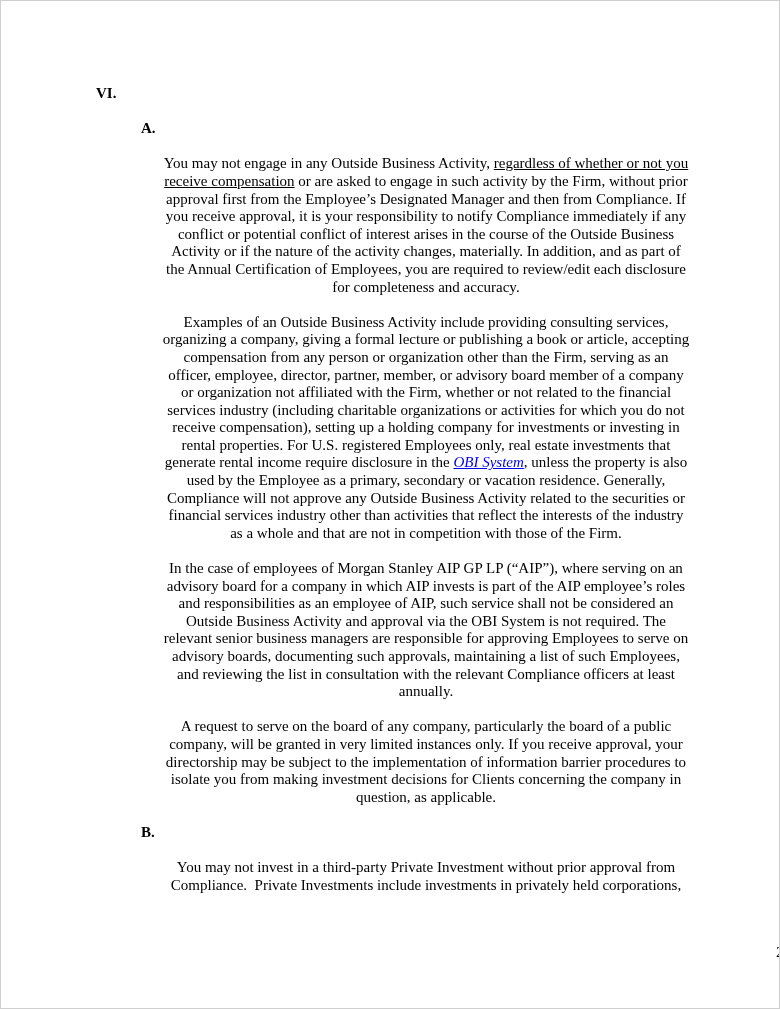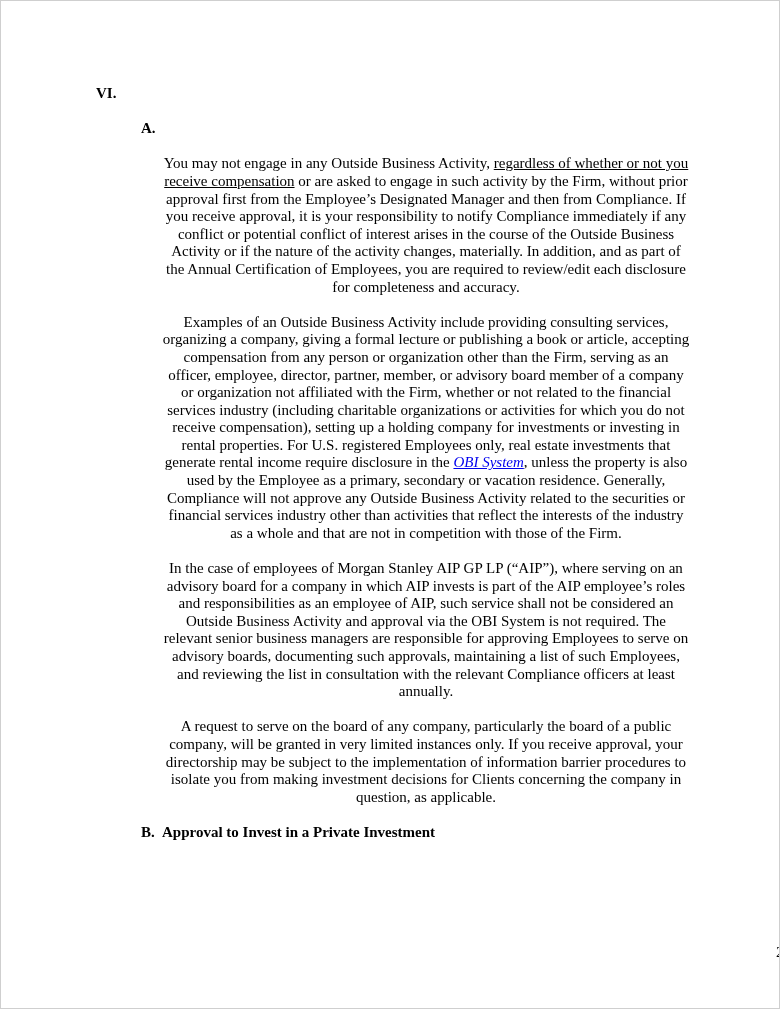--- a/index.html
+++ b/index.html
@@ -83,20 +83,22 @@
           <p class="body-para"><span class="seg-plain">You may not engage in any Outside Business Activity, </span><span class="seg-underline">regardless of whether or not you receive compensation</span><span class="seg-plain"> or are asked to engage in such activity by the Firm, without prior approval first from the Employee’s Designated Manager and then from Compliance. If you receive approval, it is your responsibility to notify Compliance immediately if any conflict or potential conflict of interest arises in the course of the Outside Business Activity or if the nature of the activity changes, materially. In addition, and as part of the Annual Certification of Employees, you are required to review/edit each disclosure for completeness and accuracy.</span></p>
           <p class="body-para"><span class="seg-plain">Examples of an Outside Business Activity include providing consulting services, organizing a company, giving a formal lecture or publishing a book or article, accepting compensation from any person or organization other than the Firm, serving as an officer, employee, director, partner, member, or advisory board member of a company or organization not affiliated with the Firm, whether or not related to the financial services industry (including charitable organizations or activities for which you do not receive compensation), setting up a holding company for investments or investing in rental properties. For U.S. registered Employees only, real estate investments that generate rental income require disclosure in the </span><span class="seg-link">OBI System</span><span class="seg-plain">, unless the property is also used by the Employee as a primary, secondary or vacation residence. Generally, Compliance will not approve any Outside Business Activity related to the securities or financial services industry other than activities that reflect the interests of the industry as a whole and that are not in competition with those of the Firm.</span></p>
           <p class="body-para"><span class="seg-plain">In the case of employees of Morgan Stanley AIP GP LP (“AIP”), where serving on an advisory board for a company in which AIP invests is part of the AIP employee’s roles and responsibilities as an employee of AIP, such service shall not be considered an Outside Business Activity and approval via the OBI System is not required. The relevant senior business managers are responsible for approving Employees to serve on advisory boards, documenting such approvals, maintaining a list of such Employees, and reviewing the list in consultation with the relevant Compliance officers at least annually.</span></p>
           <p class="body-para"><span class="seg-plain">A request to serve on the board of any company, particularly the board of a public company, will be granted in very limited instances only. If you receive approval, your directorship may be subject to the implementation of information barrier procedures to isolate you from making investment decisions for Clients concerning the company in question, as applicable.</span></p>
         </div>
     </div>
 
     <div class="sub-section">
       <div class="heading-sub">
         <span class="h-letter">B.</span>
-        <span class="h-sub-title">Approval to Invest in a Private Investment</span>
       </div>
+      <div class="para-group">
+          <p class="body-para"><span class="seg-plain">You may not invest in a third-party Private Investment without prior approval from Compliance.&nbsp; Private Investments include investments in privately held corporations,</span></p>
+        </div>
     </div>
 
   </div>
 
   <div class="page-number">23</div>
 </div>
 
 </body></html>

